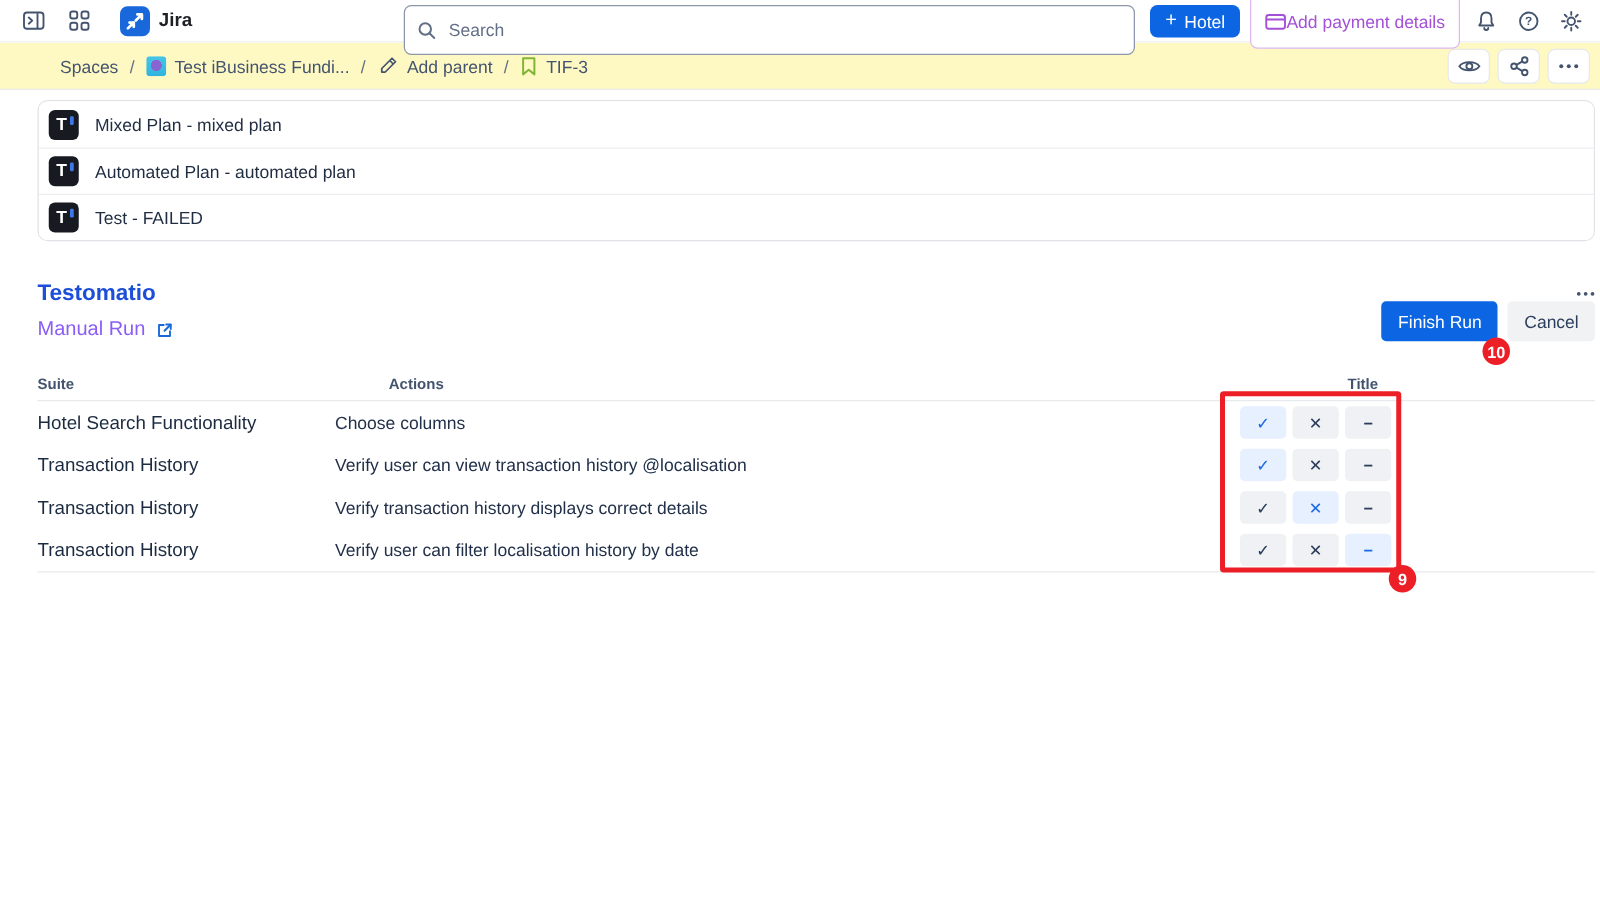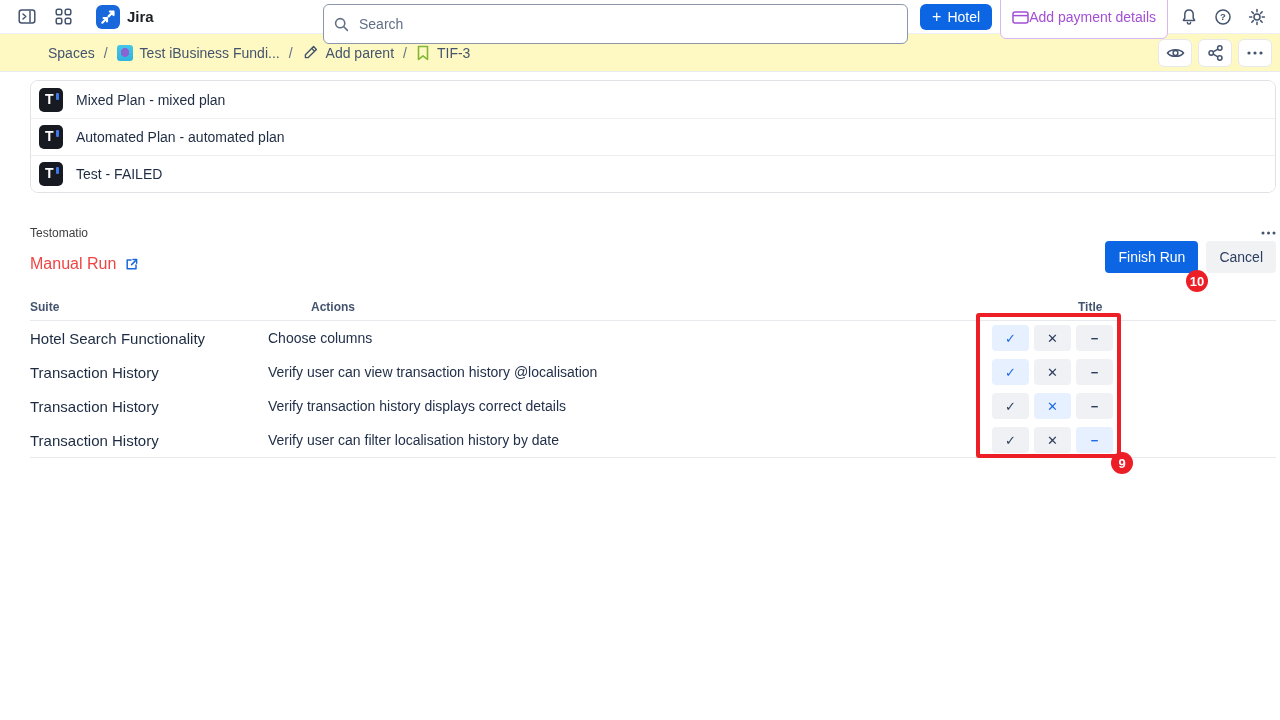--- a/index.html
+++ b/index.html
@@ -72,26 +72,26 @@
   .plan-row:first-child { border-top:none; }
   .t-tile { width:24px; height:24px; border-radius:5px; background:#181a21; position:relative; flex:none; }
   .t-tile .t { position:absolute; left:6px; top:4px; color:#fff; font-weight:700; font-size:14px; line-height:1; }
   .t-tile .tick { position:absolute; right:4px; top:5px; width:3px; height:7px;
     background:#3e77e8; border-radius:1px; }
   .plan-label { font-size:14px; color:#1f2c42; }
 
   
   .sec-head { position:absolute; left:30px; top:224px; width:1246px;
     display:flex; align-items:center; justify-content:space-between; }
-  .sec-title { font-size:12px; font-weight:400; color:#404040; }
+  .sec-title { font-size:18px; font-weight:700; color:#1d4ed8; }
   .sec-more { color:#44546f; width:24px; height:18px; display:flex;
     align-items:center; justify-content:flex-end; }
 
   .runline { position:absolute; left:30px; top:255px; display:flex; align-items:center;
-    gap:8px; font-size:16px; color:#ef4444; cursor:pointer; }
+    gap:8px; font-size:16px; color:#8b5cf6; cursor:pointer; }
 
   .run-actions { position:absolute; top:241px; right:4px; display:flex; gap:8px; z-index:2; }
   .btn-primary { height:32px; padding:0 13px; background:#0c66e4; color:#fff;
     border-radius:4px; font-size:14px; font-weight:500; }
   .btn-subtle { height:32px; padding:0 13px; background:#f1f2f4; color:#2c3e5d;
     border-radius:4px; font-size:14px; font-weight:500; }
 
   
   .ttable { position:absolute; left:30px; top:300px; width:1246px; }
   .thead, .trow { display:grid; grid-template-columns:238px 724px 1fr; align-items:center; }

